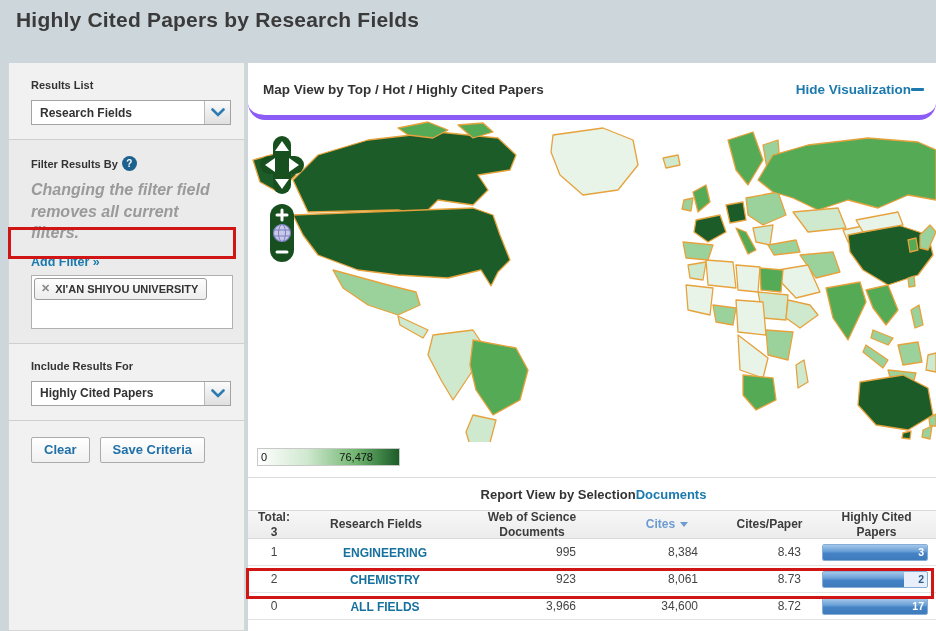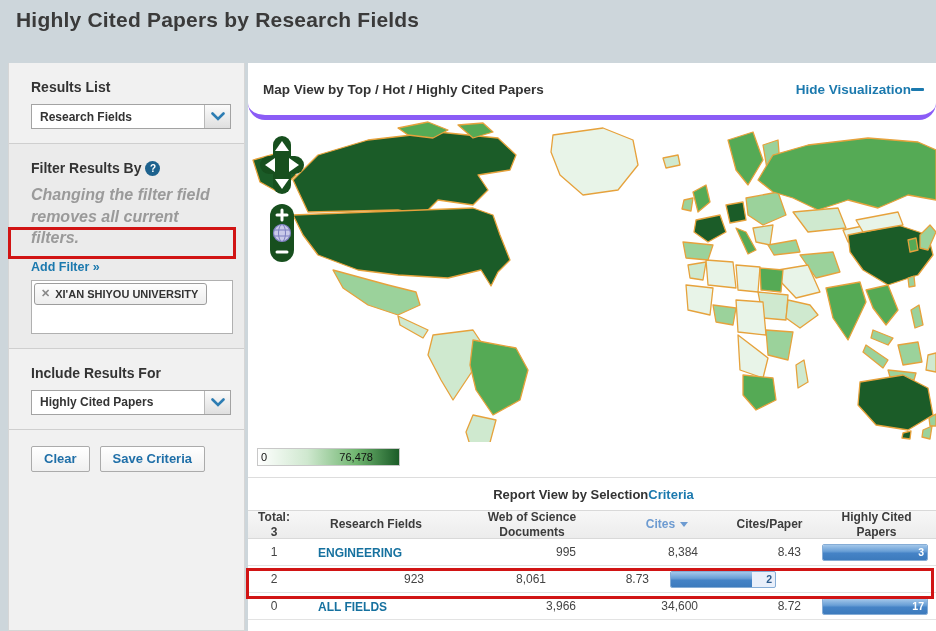--- a/index.html
+++ b/index.html
@@ -8,21 +8,21 @@
   .screen { position:relative; width:936px; height:631px; background:#cdd6db; }
 
   
   .page-header { position:absolute; left:0; top:0; width:936px; height:62px; background:#cdd6db; }
   .page-title { position:absolute; left:16px; top:8px; font-size:21px; font-weight:bold; color:#3a3a3a; letter-spacing:.2px; }
 
   
   .sidebar { position:absolute; left:8px; top:63px; width:237px; height:568px; background:#f1f1f1; border:1px solid #d6d6d6; border-top:none; }
   .sb-section { padding:16px 16px 14px 22px; }
   .sb-divider { height:1px; background:#cfcfcf; }
-  .sb-label { font-size:14px; font-weight:bold; color:#333; margin-bottom:9px; }
+  .sb-label { font-size:11px; font-weight:bold; color:#333; margin-bottom:9px; }
   .sb-sec-dark { background:#ebebeb; }
 
   .dropdown { position:relative; width:200px; height:25px; background:#fff; border:1px solid #a3a3a3; display:flex; align-items:center; }
   .dd-text { flex:1; font-size:12px; font-weight:bold; color:#333; padding-left:8px; white-space:nowrap; overflow:hidden; }
   .dd-btn { width:26px; height:100%; border-left:1px solid #b9b9b9; background:linear-gradient(180deg,#fbfbfb,#dfdfdf); display:flex; align-items:center; justify-content:center; }
 
   .filter-heading-row { display:flex; align-items:center; gap:4px; margin-bottom:8px; }
   .help-icon { width:15px; height:15px; border-radius:50%; background:#1d628e; color:#fff; font-size:10px; font-weight:bold; display:flex; align-items:center; justify-content:center; }
   .sb-note { font-size:16px; font-style:italic; color:#9a9a9a; font-weight:bold; line-height:1.35; margin-bottom:8px; width:190px; }
   .sb-link { font-size:12.5px; font-weight:bold; color:#1b79ae; text-decoration:none; display:inline-block; margin-bottom:6px; }
@@ -53,21 +53,21 @@
   .report-header { height:33px; border-top:1px solid #dddddd; display:flex; align-items:center; justify-content:center; padding:0 12px 0 15px; }
   .report-title { font-size:13px; font-weight:bold; color:#333; }
   .customize-link { color:#1b79ae; font-size:13px; font-weight:bold; text-decoration:none; }
 
   
   .tbl { width:688px; }
   .tbl-head { display:flex; height:29px; background:linear-gradient(180deg,#f7f7f7,#ececec); border-top:1px solid #d9d9d9; border-bottom:1px solid #d9d9d9; align-items:center; }
   .th { font-size:12px; font-weight:bold; color:#3c3c3c; text-align:center; line-height:1.2; }
   .tbl-row { display:flex; height:27px; align-items:center; border-bottom:1px solid #e3e3e3; background:#fff; }
   .col-rank{ width:52px; text-align:center; }
-  .col-field{ width:152px; text-align:left; padding-left:18px; }
+  .col-field{ width:152px; text-align:center; padding-left:18px; }
   .col-docs{ width:160px; text-align:right; padding-right:36px; }
   .col-cites{ width:110px; text-align:right; padding-right:24px; }
   .col-cpp{ width:95px; text-align:right; padding-right:16px; }
   .col-bar{ width:119px; }
   .th.col-field, .th.col-docs, .th.col-cites, .th.col-cpp { text-align:center; padding:0; }
   .cites-th { color:#6d9bd1; display:flex; align-items:center; justify-content:center; gap:5px; }
   .sort-tri { width:0; height:0; border-left:4px solid transparent; border-right:4px solid transparent; border-top:5px solid #6d9bd1; }
   .td-num { font-size:12px; color:#444; }
   .field-link { font-size:12px; font-weight:bold; color:#16719f; text-decoration:none; }
 
@@ -249,21 +249,21 @@
 
     <div class="scale-row">
       <div class="scale-bar">
         <span class="scale-min">0</span>
         <span class="scale-max">76,478</span>
       </div>
     </div>
 
     <div class="report-header">
       <span class="report-title">Report View by Selection</span>
-      <a class="customize-link" href="#">Criteria</a>
+      <a class="customize-link" href="#">Documents</a>
     </div>
 
     <div class="tbl">
       <div class="tbl-head">
         <div class="th col-rank">
           <div>Total:</div>
           <div>3</div>
         </div>
         <div class="th col-field">Research Fields</div>
         <div class="th col-docs" style="padding:0 14px;">Web of Science Documents</div>
@@ -284,20 +284,21 @@
         <div class="col-bar">
           <div class="hc-bar">
             <div class="hc-fill" style="width: 100%;"></div>
             <span class="hc-val">3</span>
           </div>
         </div>
       </div>
 
       <div class="tbl-row">
         <div class="td-num col-rank">2</div>
+        <div class="col-field"><a href="#" class="field-link">CHEMISTRY</a></div>
         <div class="td-num col-docs">923</div>
         <div class="td-num col-cites">8,061</div>
         <div class="td-num col-cpp">8.73</div>
         <div class="col-bar">
           <div class="hc-bar">
             <div class="hc-fill" style="width: 78%;"></div>
             <span class="hc-val on-light">2</span>
           </div>
         </div>
       </div>

